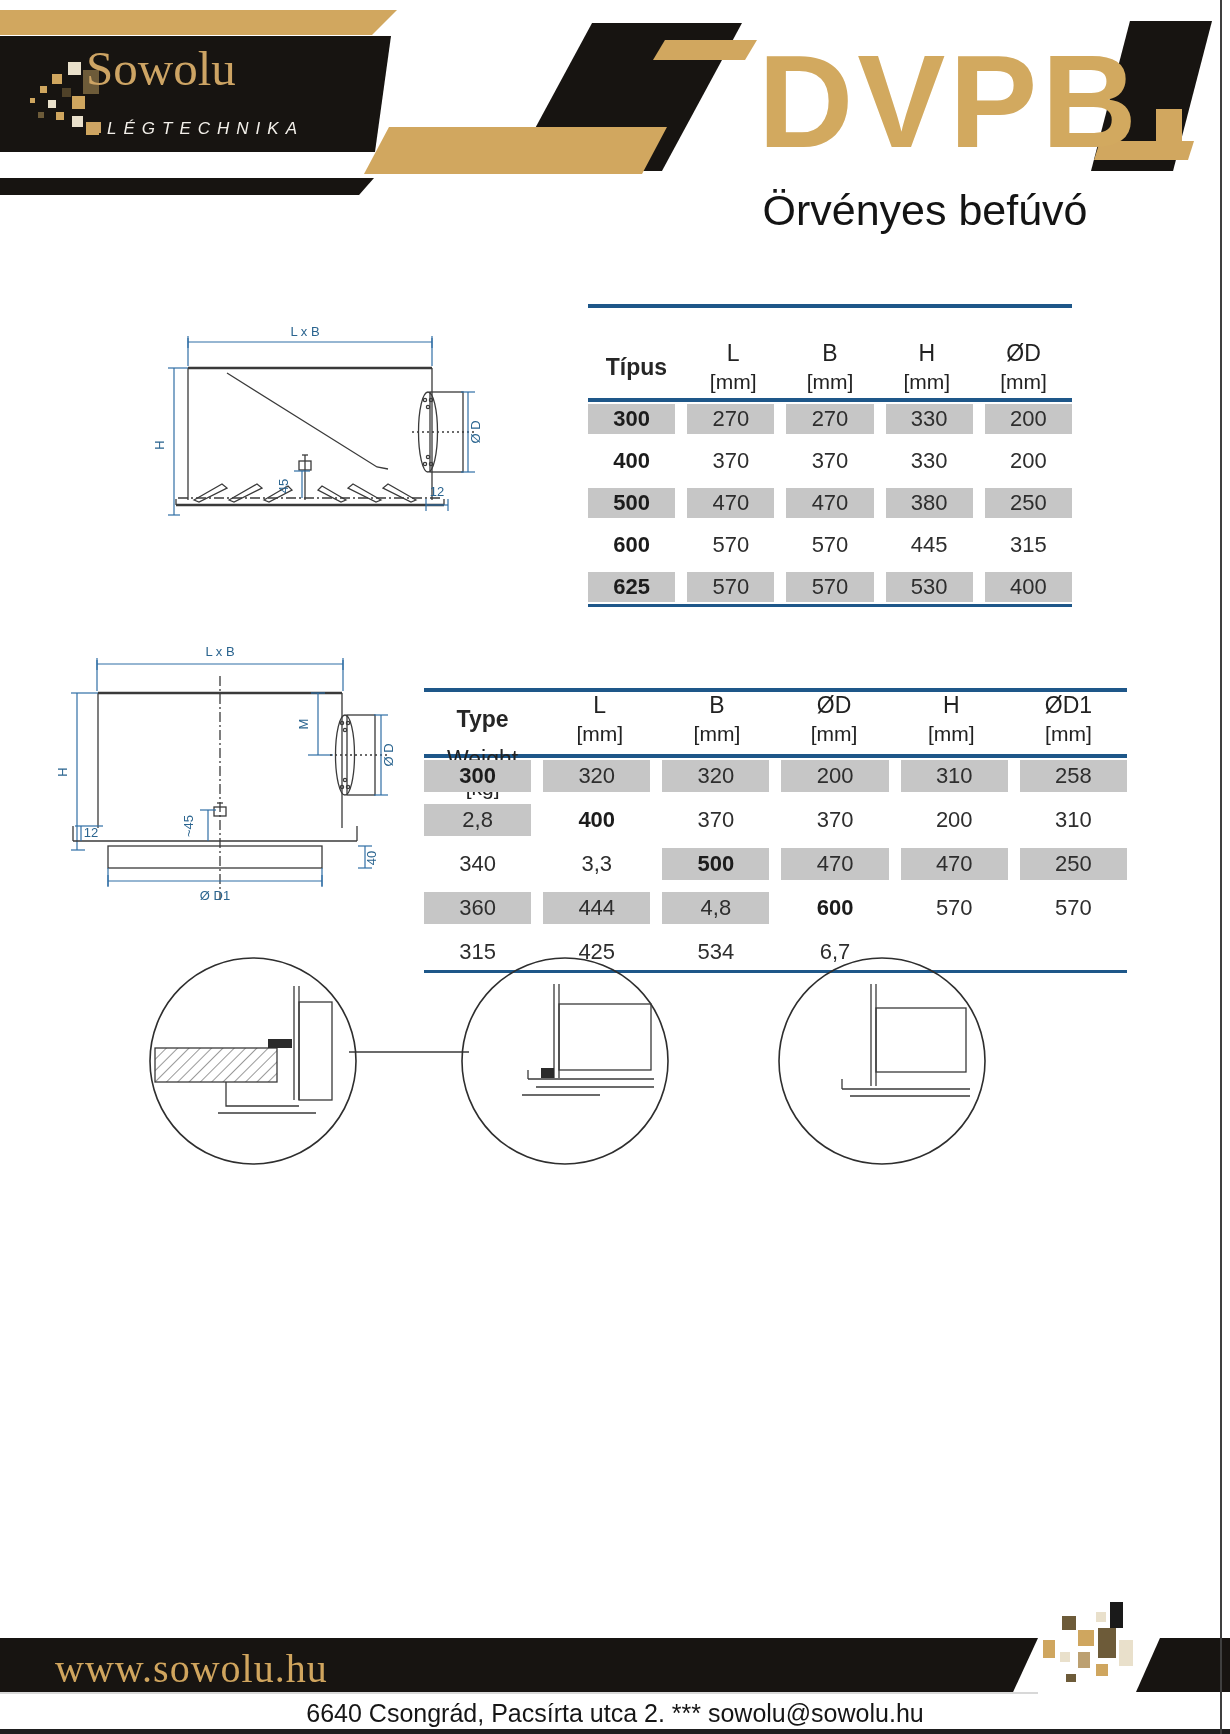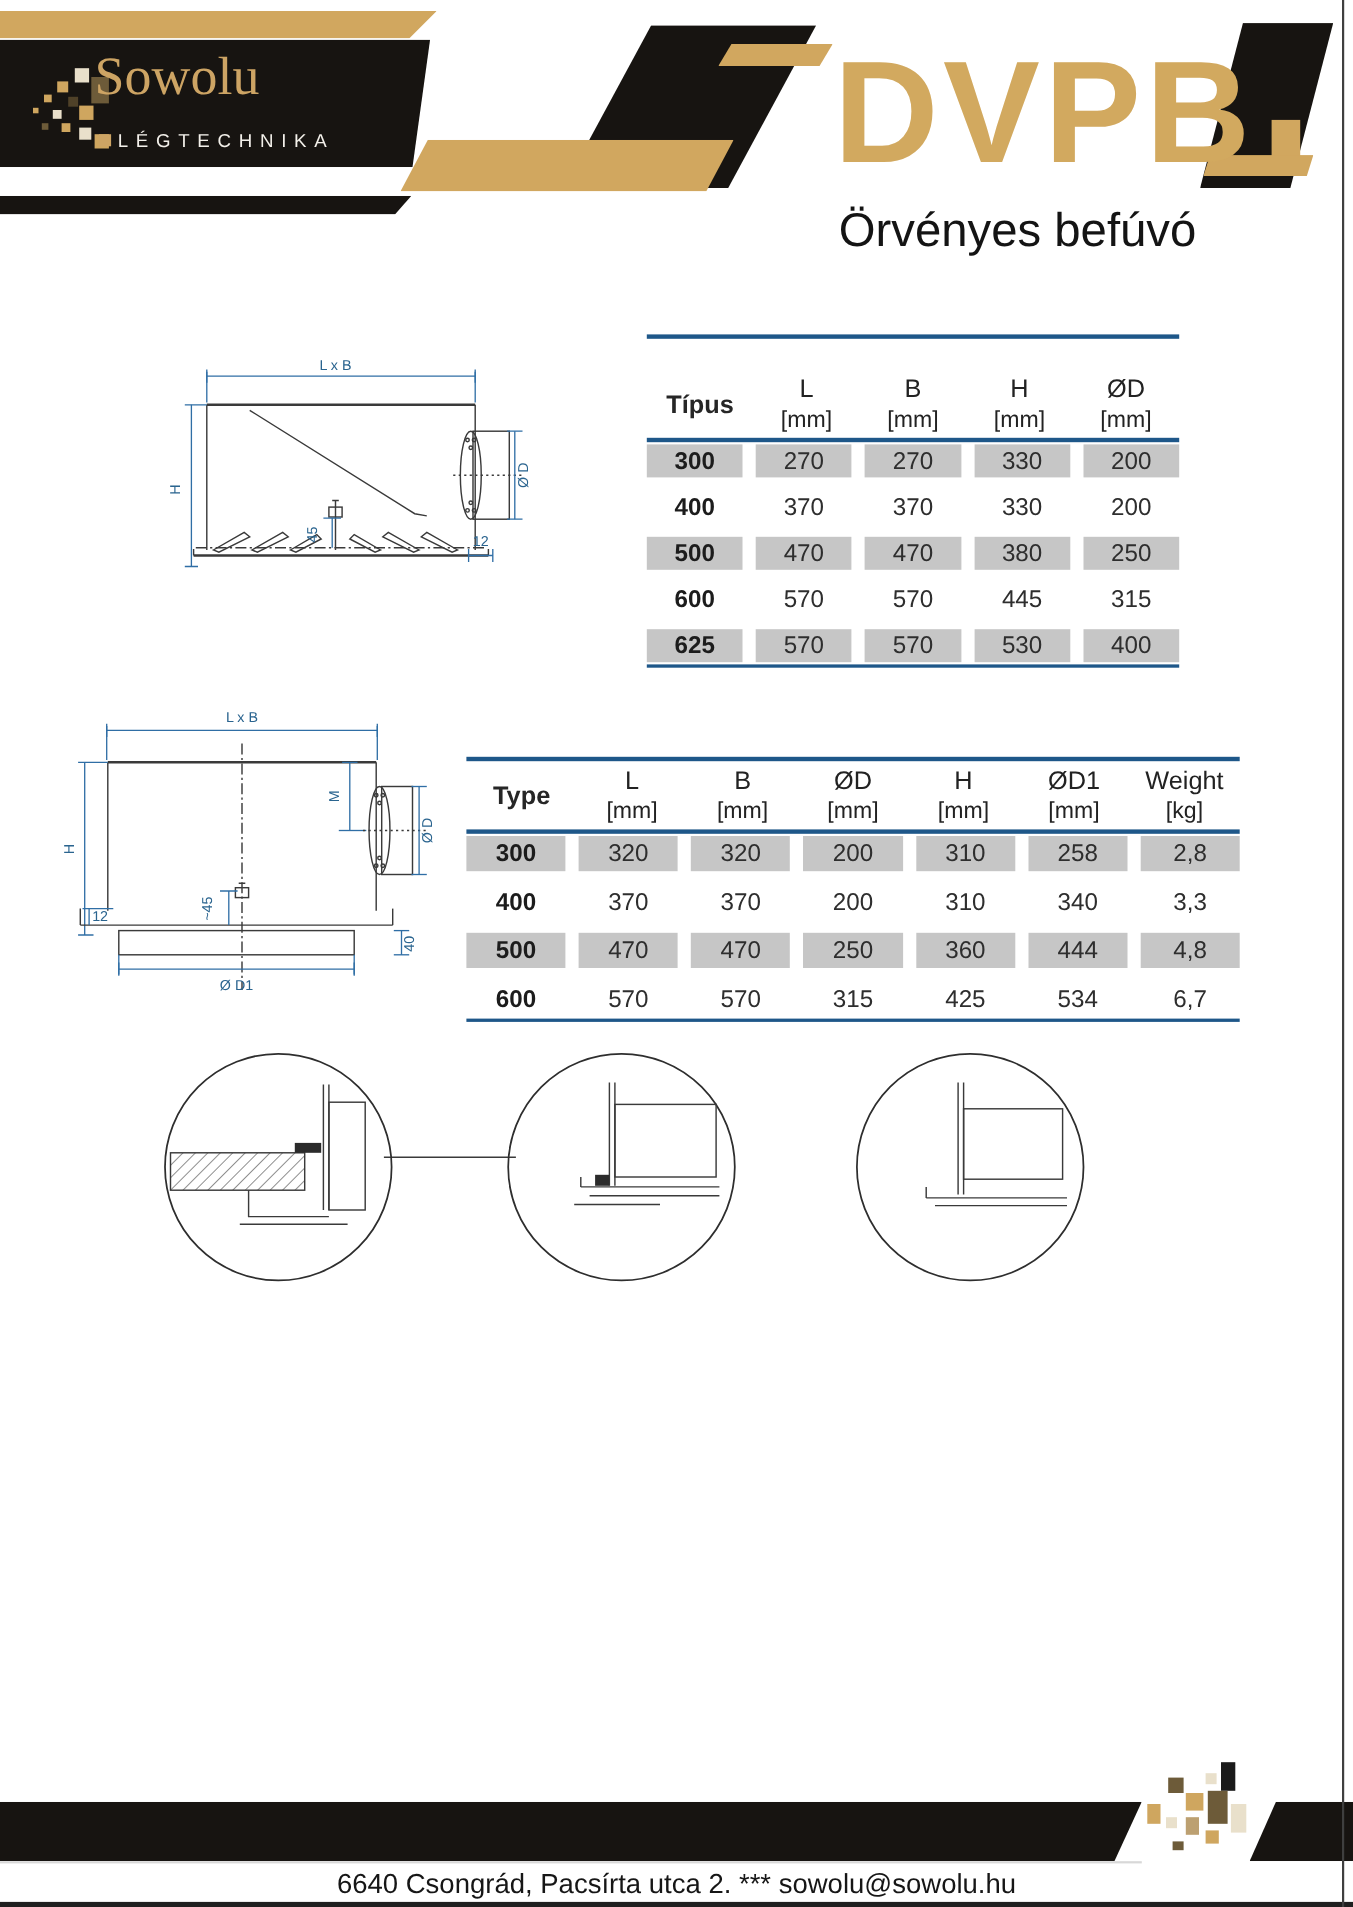--- a/index.html
+++ b/index.html
@@ -25,31 +25,31 @@
   .band-c{left:364px;top:127px;width:303px;height:47px;background:var(--gold);
     clip-path:polygon(8.25% 0,100% 0,91.75% 100%,0 100%);}
   .shape-d{left:1091px;top:21px;width:121px;height:150px;background:var(--black);
     clip-path:polygon(32.2% 0,100% 0,67.8% 100%,0 100%);}
   .elbow-v{left:1156px;top:109px;width:26px;height:34px;background:var(--gold);}
   .elbow-h{left:1094px;top:141px;width:100px;height:19px;background:var(--gold);
     clip-path:polygon(6% 0,100% 0,94% 100%,0 100%);}
   .brand{left:86px;top:44px;font-family:"Liberation Serif",serif;font-size:49px;
     color:#cda464;line-height:1;}
   .brand-sq{left:90px;top:122px;width:11px;height:11px;background:#cda464;}
-  .brand-sub{left:107px;top:119px;font-size:17px;letter-spacing:7px;color:#f3f0ea;}
+  .brand-sub{left:107px;top:119px;font-size:17px;letter-spacing:7px;color:#f3f0ea;font-style:italic;}
   .prodcode{left:758px;top:36px;font-size:132px;font-weight:bold;letter-spacing:4px;
     color:#d2a95f;line-height:1;}
   .prodsub{left:690px;top:186px;width:470px;text-align:center;font-size:43px;color:#141414;}
   
   .dtable{position:absolute;}
   .rule{height:4px;background:var(--blue);}
   .rule.thin{height:3px;}
   .thead{display:grid;align-items:center;}
   .cols5{grid-template-columns:repeat(5,1fr);margin-top:28px;}
-  .cols7{grid-template-columns:repeat(7,1fr);}
+  .cols7{grid-template-columns:repeat(6,1fr);}
   .th{text-align:center;}
   .th .lbl{font-size:23px;color:#222;}
   .th .unit{font-size:21px;color:#222;margin-top:3px;}
   .th.type{font-weight:bold;font-size:23px;}
   .t1 .thead{height:62px;}
   .t2 .thead{height:62px;}
   .tbody{display:grid;column-gap:6px;row-gap:2px;margin:2px 0;gap:12px;}
   .cell{text-align:center;font-size:22px;color:#2e2e2e;}
   .t1 .cell{height:30px;line-height:30px;}
   .t2 .cell{height:32px;line-height:32px;}
@@ -404,17 +404,18 @@
     <rect x="56" y="17" width="10" height="10" fill="#e9e0cb"></rect>
     <rect x="38" y="35" width="16" height="16" fill="#cfa65f"></rect>
     <rect x="58" y="33" width="18" height="30" fill="#6d5b39"></rect>
     <rect x="3" y="45" width="12" height="18" fill="#cfa65f"></rect>
     <rect x="20" y="57" width="10" height="10" fill="#e9e0cb"></rect>
     <rect x="38" y="57" width="12" height="16" fill="#bca071"></rect>
     <rect x="79" y="45" width="14" height="26" fill="#e9e0cb"></rect>
     <rect x="56" y="69" width="12" height="12" fill="#cfa65f"></rect>
     <rect x="26" y="79" width="10" height="8" fill="#6d5b39"></rect>
   </svg>
+  <div class="abs website">www.sowolu.hu</div>
   <div class="abs address">6640 Csongrád, Pacsírta utca 2. *** sowolu@sowolu.hu</div>
   <div class="shape bottom-edge"></div>
   <div class="shape right-edge"></div>
 
 </div>
 
 </body></html>

